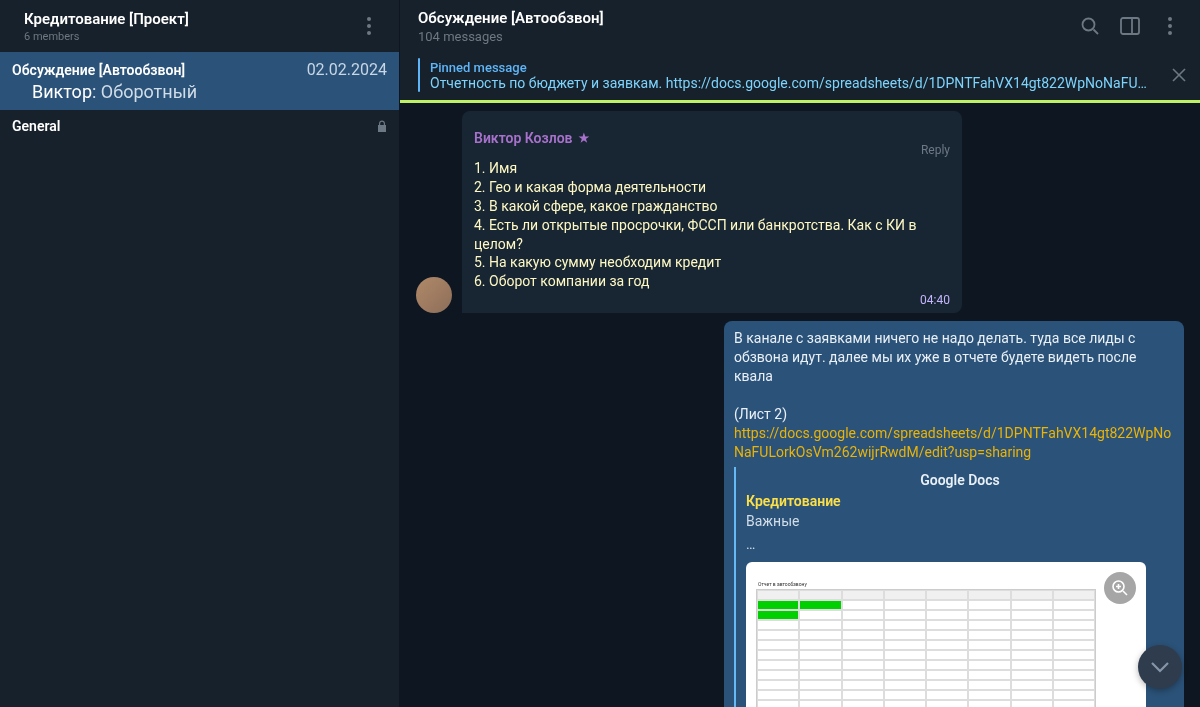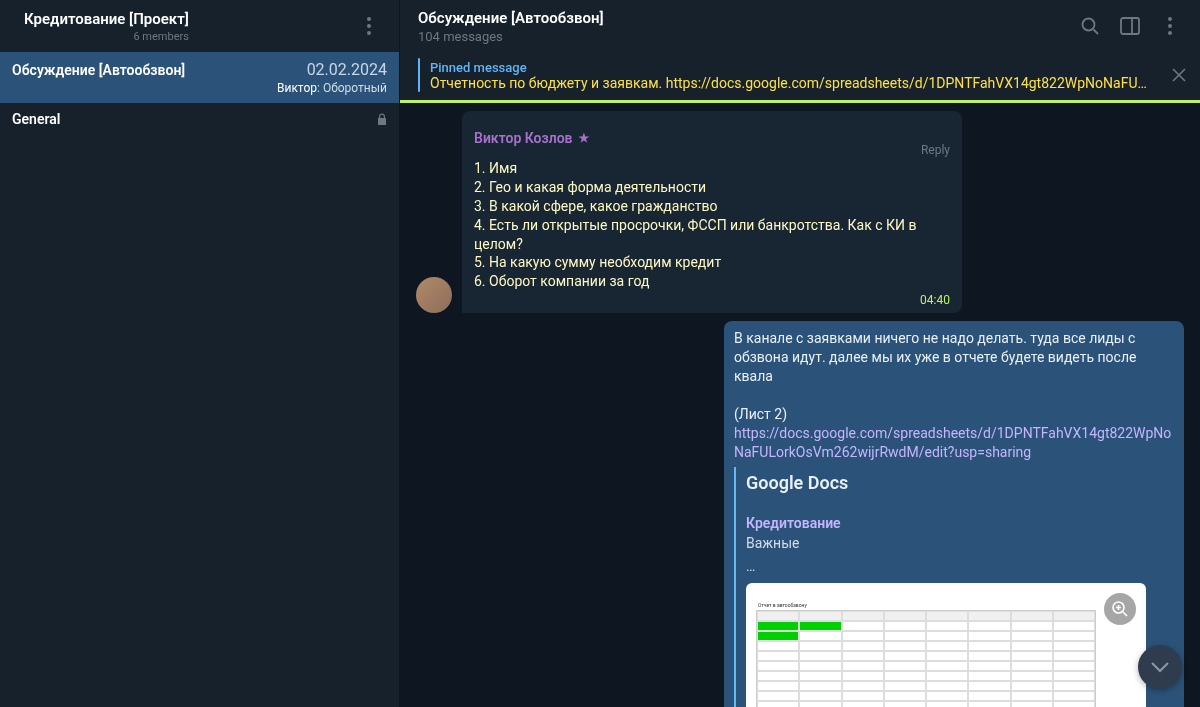--- a/index.html
+++ b/index.html
@@ -13,21 +13,20 @@
   display: flex;
 }
 
 
 .sidebar {
   width: 400px;
   background: #17212b;
   border-right: 1px solid #0e1621;
   display: flex;
   flex-direction: column;
-  text-align: right;
 }
 .sidebar-header {
   padding: 8px 12px 8px 24px;
   display: flex;
   justify-content: space-between;
   align-items: center;
   height: 52px;
 }
 .sidebar-title-group { display: flex; flex-direction: column; }
 .sidebar-title { font-size: 15px; font-weight: 600; color: #fff; }
@@ -42,22 +41,22 @@
 .chat-item {
   padding: 8px 12px 8px 12px;
   cursor: pointer;
 }
 .chat-item.active { background: #2b5278; }
 .chat-item-row1 { display: flex; justify-content: space-between; align-items: baseline; }
 .chat-item-title { font-size: 14px; font-weight: 600; color: #fff; }
 .chat-item-date { font-size: 16px; color: #6c7883; }
 .chat-item.active .chat-item-date { color: #c8d6e5; }
 .chat-item-preview {
-  font-size: 12px; color: #8696a8; margin-top: 2px;
-  white-space: nowrap; overflow: hidden; text-overflow: ellipsis;
+  font-size: 18px; color: #8696a8; margin-top: 2px;
+  white-space: nowrap; overflow: hidden; text-overflow: ellipsis; margin-left: 20px;
 }
 .chat-item.active .chat-item-preview { color: #d1dde8; }
 .chat-item-preview .sender { color: #fff; }
 .chat-item.active .chat-item-preview .sender { color: #fff; }
 .chat-item .lock-icon { color: #6c7883; font-size: 12px; margin-left: auto; }
 .chat-item-row1-general { display: flex; justify-content: space-between; align-items: center; }
 .preview-emoji { display: inline-block; width: 14px; height: 14px; background: radial-gradient(circle, #ff6b35 20%, #8b3a1a 80%); border-radius: 3px; vertical-align: middle; margin-right: 2px; }
 
 
 .main {
@@ -84,21 +83,21 @@
   background: #17212b;
   padding: 6px 14px 8px 18px;
   display: flex;
   align-items: center;
   gap: 10px;
   border-bottom: 3px solid #bef264;
 }
 .pin-indicator { width: 2px; height: 34px; background: #5eb5f7; border-radius: 2px; }
 .pinned-content { flex: 1; overflow: hidden; }
 .pinned-label { font-size: 13px; color: #5eb5f7; font-weight: 500; }
-.pinned-text { font-size: 14px; color: #fde047; white-space: nowrap; overflow: hidden; text-overflow: ellipsis; margin-top: 0; }
+.pinned-text { font-size: 14px; color: #7dd3fc; white-space: nowrap; overflow: hidden; text-overflow: ellipsis; margin-top: 0; }
 .pinned-close { color: #6c7883; cursor: pointer; }
 
 
 .messages {
   flex: 1;
   padding: 8px 16px 16px 16px;
   overflow-y: auto;
   display: flex;
   flex-direction: column;
   gap: 8px;
@@ -118,41 +117,41 @@
   border-radius: 8px 8px 8px 0;
   padding: 8px 12px 6px 12px;
   max-width: 500px;
   position: relative;
 }
 .msg-header { display: flex; justify-content: space-between; align-items: center; margin-bottom: 2px; gap: 4px; }
 .msg-author { color: #a871cc; font-size: 14px; font-weight: 600; display: flex; align-items: center; gap: 6px; }
 .star-icon { color: #a871cc; font-size: 12px; }
 .reply-btn { color: #6c7883; font-size: 12px; cursor: pointer; margin-top: 24px; }
 .msg-body { font-size: 14px; color: #fef9c3; line-height: 1.35; }
-.msg-time { font-size: 12px; color: #bef264; text-align: right; margin-top: 2px; }
+.msg-time { font-size: 12px; color: #c4b5fd; text-align: right; margin-top: 2px; }
 
 
 .msg-row.out { justify-content: flex-end; }
 .bubble-out {
   background: #2b5278;
   border-radius: 8px 8px 0 8px;
   padding: 8px 10px;
   max-width: 460px;
   color: #e9f0f7;
   font-size: 14px;
   line-height: 1.35;
 }
-.bubble-out .link { color: #c4b5fd; word-break: break-all; }
+.bubble-out .link { color: #eab308; word-break: break-all; }
 .preview-card {
   border-left: 2px solid #65b9f4;
   padding: 4px 0 4px 10px;
   margin-top: 6px;
 }
-.preview-source { color: #e9f0f7; font-size: 18px; font-weight: 600; }
-.preview-title { color: #c4b5fd; font-size: 14px; font-weight: 600; margin-top: 18px; }
+.preview-source { color: #e9f0f7; font-size: 14px; font-weight: 600; text-align: center; }
+.preview-title { color: #fde047; font-size: 14px; font-weight: 600; margin-top: 2px; }
 .preview-desc { color: #d1dde8; font-size: 14px; margin-top: 1px; }
 .preview-ellipsis { color: #d1dde8; font-size: 14px; margin-top: 4px; }
 .preview-image {
   margin-top: 8px;
   width: 400px;
   height: 175px;
   background: #fff;
   border-radius: 6px;
   position: relative;
   overflow: hidden;

